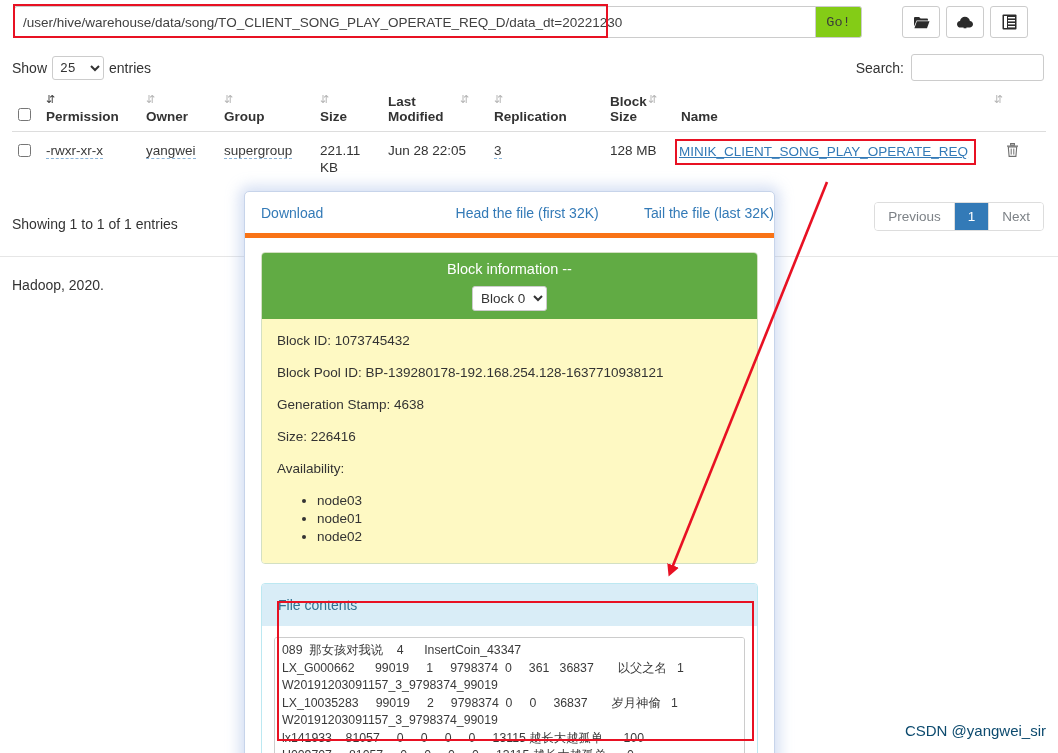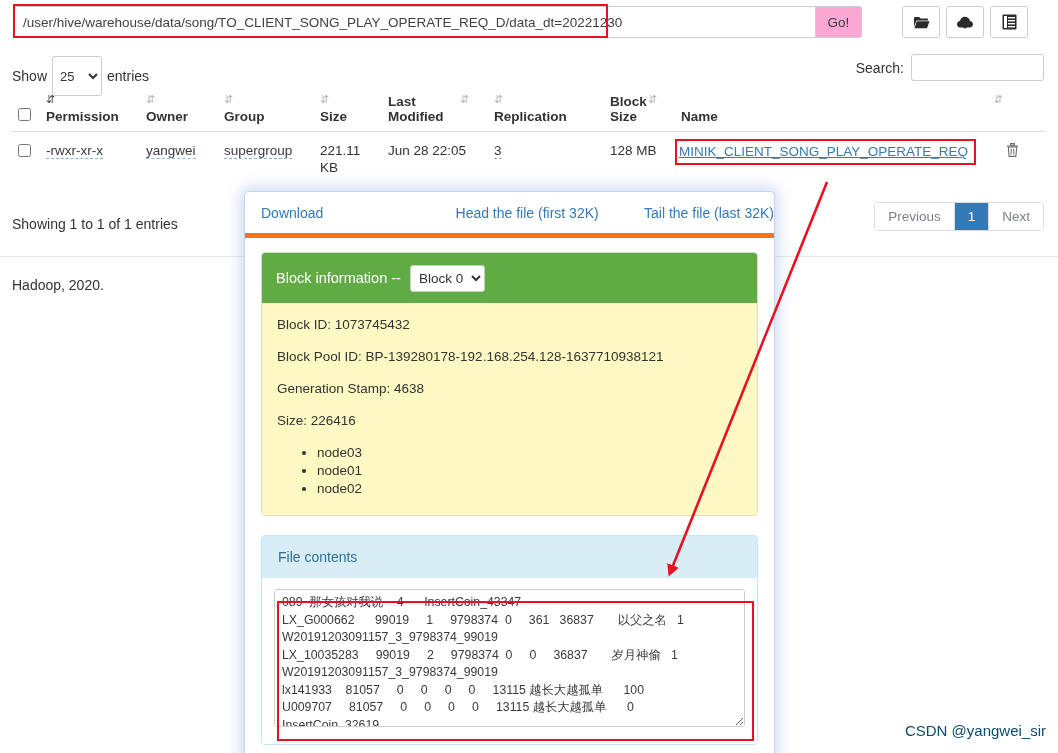--- a/index.html
+++ b/index.html
@@ -46,22 +46,22 @@
     color: #414141;
     background: #fff;
     outline: none;
   }
   #go-button {
     width: 47px;
     height: 32px;
     box-sizing: border-box;
     border: 1px solid #cccccc;
     border-radius: 0 3px 3px 0;
-    background: #f9a8d4;
-    font-family: Liberation Sans, sans-serif;
+    background: #84cc16;
+    font-family: Liberation Mono, monospace;
     font-size: 13.5px;
     color: #3a3a3a;
     cursor: pointer;
     padding: 0;
     text-align: center;
   }
   .toolbar-group {
     position: absolute;
     left: 888px;
     top: 0;
@@ -100,26 +100,26 @@
     position: absolute;
     left: 12px;
     top: 56px;
     display: flex;
     align-items: center;
     font-size: 14px;
     color: #333;
     gap: 5px;
   }
   #entries-select {
-    height: 40px;
+    height: 24px;
     box-sizing: border-box;
     border: 1px solid #cccccc;
     border-radius: 3px;
     background: #ffffff;
-    font-family: Liberation Sans, sans-serif;
+    font-family: Liberation Mono, monospace;
     font-size: 13px;
     color: #333;
     padding: 1px 3px;
   }
   #filter-control {
     position: absolute;
     right: 14px;
     top: 54px;
     display: flex;
     align-items: center;
@@ -300,24 +300,25 @@
     margin: 14px 16px 0 16px;
     border: 1px solid #d3e0c3;
     border-radius: 4px;
     overflow: hidden;
   }
   #block-panel-head {
     background: #61ab44;
     height: 50px;
     display: flex;
     align-items: center;
-    padding: 0 14px;
+    padding: 8px 14px;
     color: #ffffff;
     font-size: 14.5px;
     gap: 9px;
+    flex-direction: column;
   }
   #block-select {
     height: 27px;
     box-sizing: border-box;
     border: 1px solid #cccccc;
     border-radius: 3px;
     background: #ffffff;
     color: #333;
     font-family: "Liberation Sans", sans-serif;
     font-size: 13.5px;
@@ -561,20 +562,21 @@
   <div id="block-panel">
     <div id="block-panel-head">
       <span>Block information --</span>
       <select id="block-select"><option value="Block 0">Block 0</option></select>
     </div>
     <div id="block-panel-body">
       <p>Block ID: 1073745432</p>
       <p>Block Pool ID: BP-139280178-192.168.254.128-1637710938121</p>
       <p>Generation Stamp: 4638</p>
       <p>Size: 226416</p>
+      <p>Availability:</p>
       <ul id="availability-list">
           <li>node03</li>
           <li>node01</li>
           <li>node02</li>
         </ul>
     </div>
   </div>
 
   <div id="contents-panel">
     <div id="contents-panel-head">

